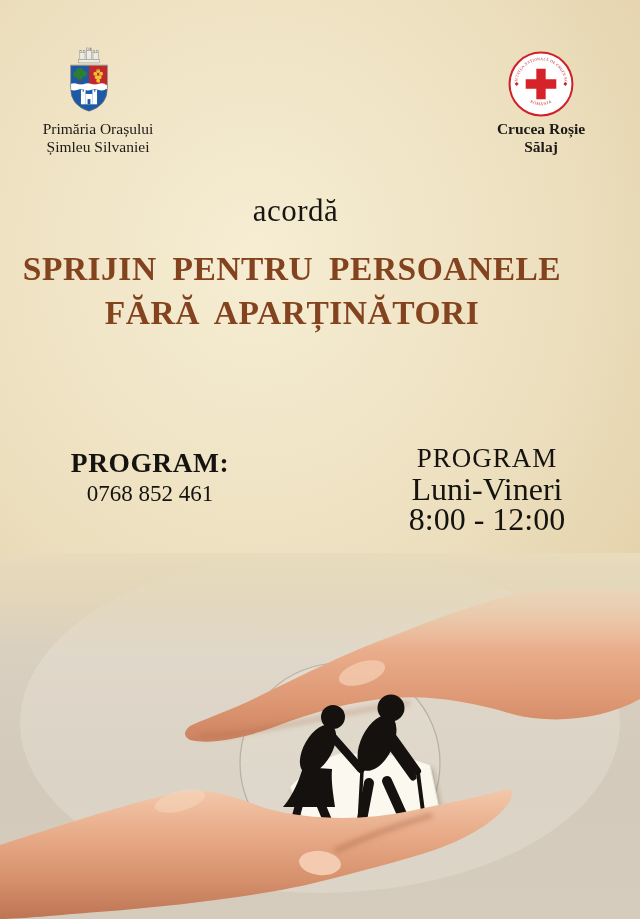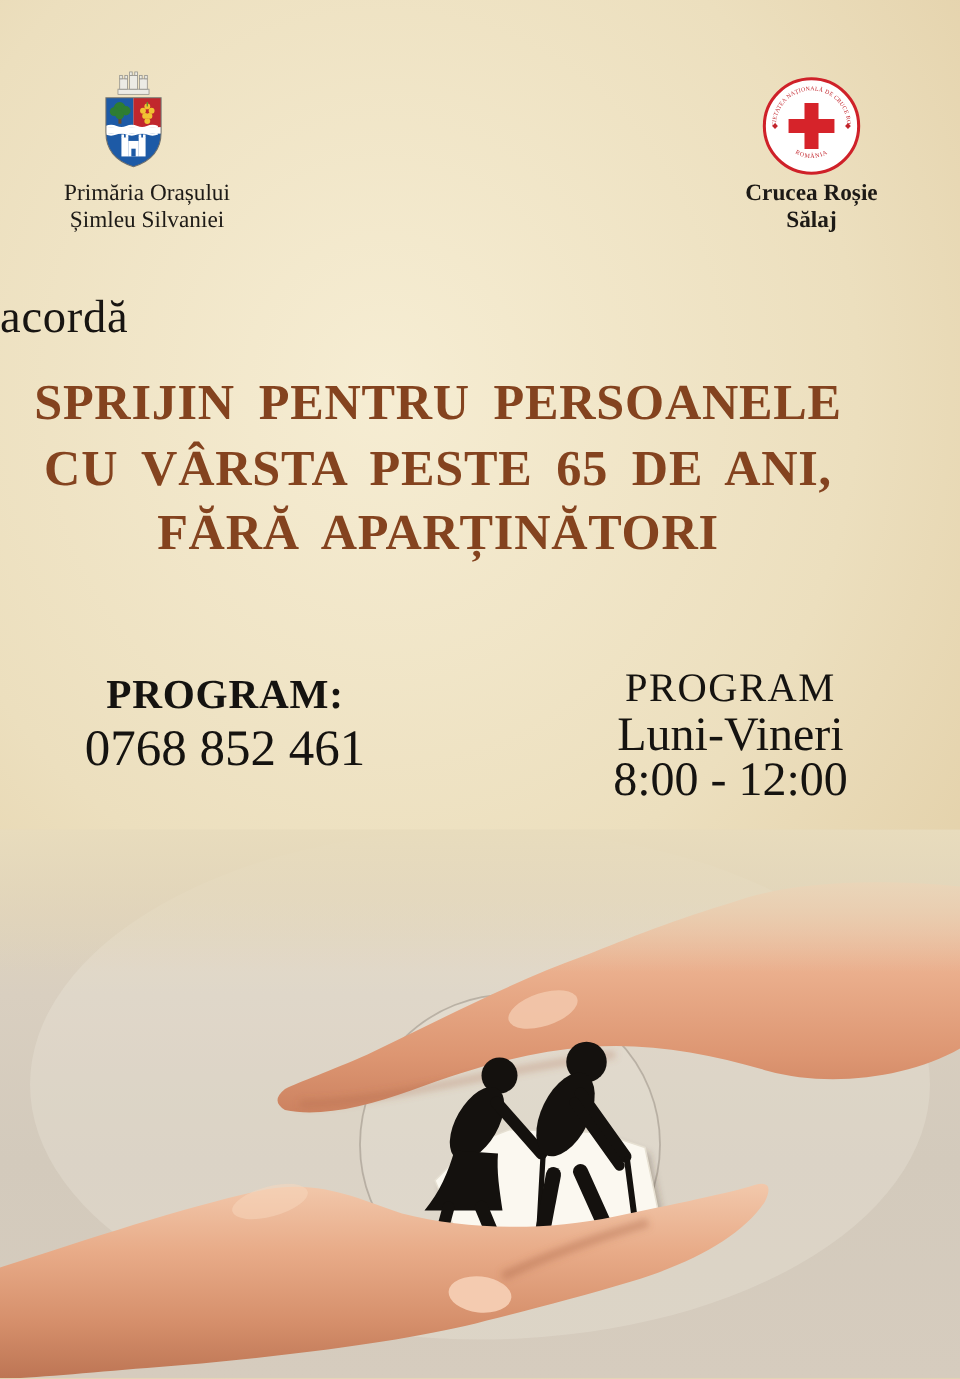--- a/index.html
+++ b/index.html
@@ -18,32 +18,32 @@
   .coa{left:66px;top:44px;width:46px;height:70px;}
   .rc{left:507px;top:50px;width:68px;height:68px;}
   .caption{
     width:180px;text-align:center;color:#1d1a16;
     font-size:15.5px;line-height:18px;
   }
   .caption-left{left:8px;top:120px;}
   .caption-right{left:451px;top:120px;font-weight:bold;}
   
   .intro{
-    left:0;top:193px;width:591px;text-align:left;
+    left:0;top:193px;width:591px;text-align:center;
     font-size:31px;color:#181512;letter-spacing:.5px;
   }
   .headline{
     left:0;top:247px;width:584px;text-align:center;
     color:#84431f;font-weight:bold;font-size:33.5px;line-height:43.5px;
     letter-spacing:.5px;word-spacing:7px;
   }
   
   .contact{left:25px;top:447px;width:250px;text-align:center;color:#151310;}
   .contact .lbl{font-weight:bold;font-size:27.5px;letter-spacing:.5px;}
-  .contact .num{font-size:34px;margin-top:2px;}
+  .contact .num{font-size:23px;margin-top:2px;}
   .schedule{left:363px;top:443px;width:248px;text-align:center;color:#151310;}
   .schedule .lbl{font-weight:normal;font-size:27px;letter-spacing:1px;}
   .schedule .ln{font-size:32px;line-height:30px;}
   
   .photo{left:0;top:553px;width:640px;height:366px;display:block;}
 </style>
 </head>
 <body>
 
 <div class="poster">
@@ -125,21 +125,20 @@
 
   <div class="abs caption caption-right">
     <div>Crucea Roșie</div>
     <div>Sălaj</div>
   </div>
 
   <div class="abs intro">acordă</div>
 
   <div class="abs headline">
     <div>SPRIJIN PENTRU PERSOANELE</div>
-    <div>CU VÂRSTA PESTE 65 DE ANI,</div>
     <div>FĂRĂ APARȚINĂTORI</div>
   </div>
 
   <div class="abs contact">
     <div class="lbl">PROGRAM:</div>
     <div class="num">0768 852 461</div>
   </div>
 
   <div class="abs schedule">
     <div class="lbl">PROGRAM</div>

